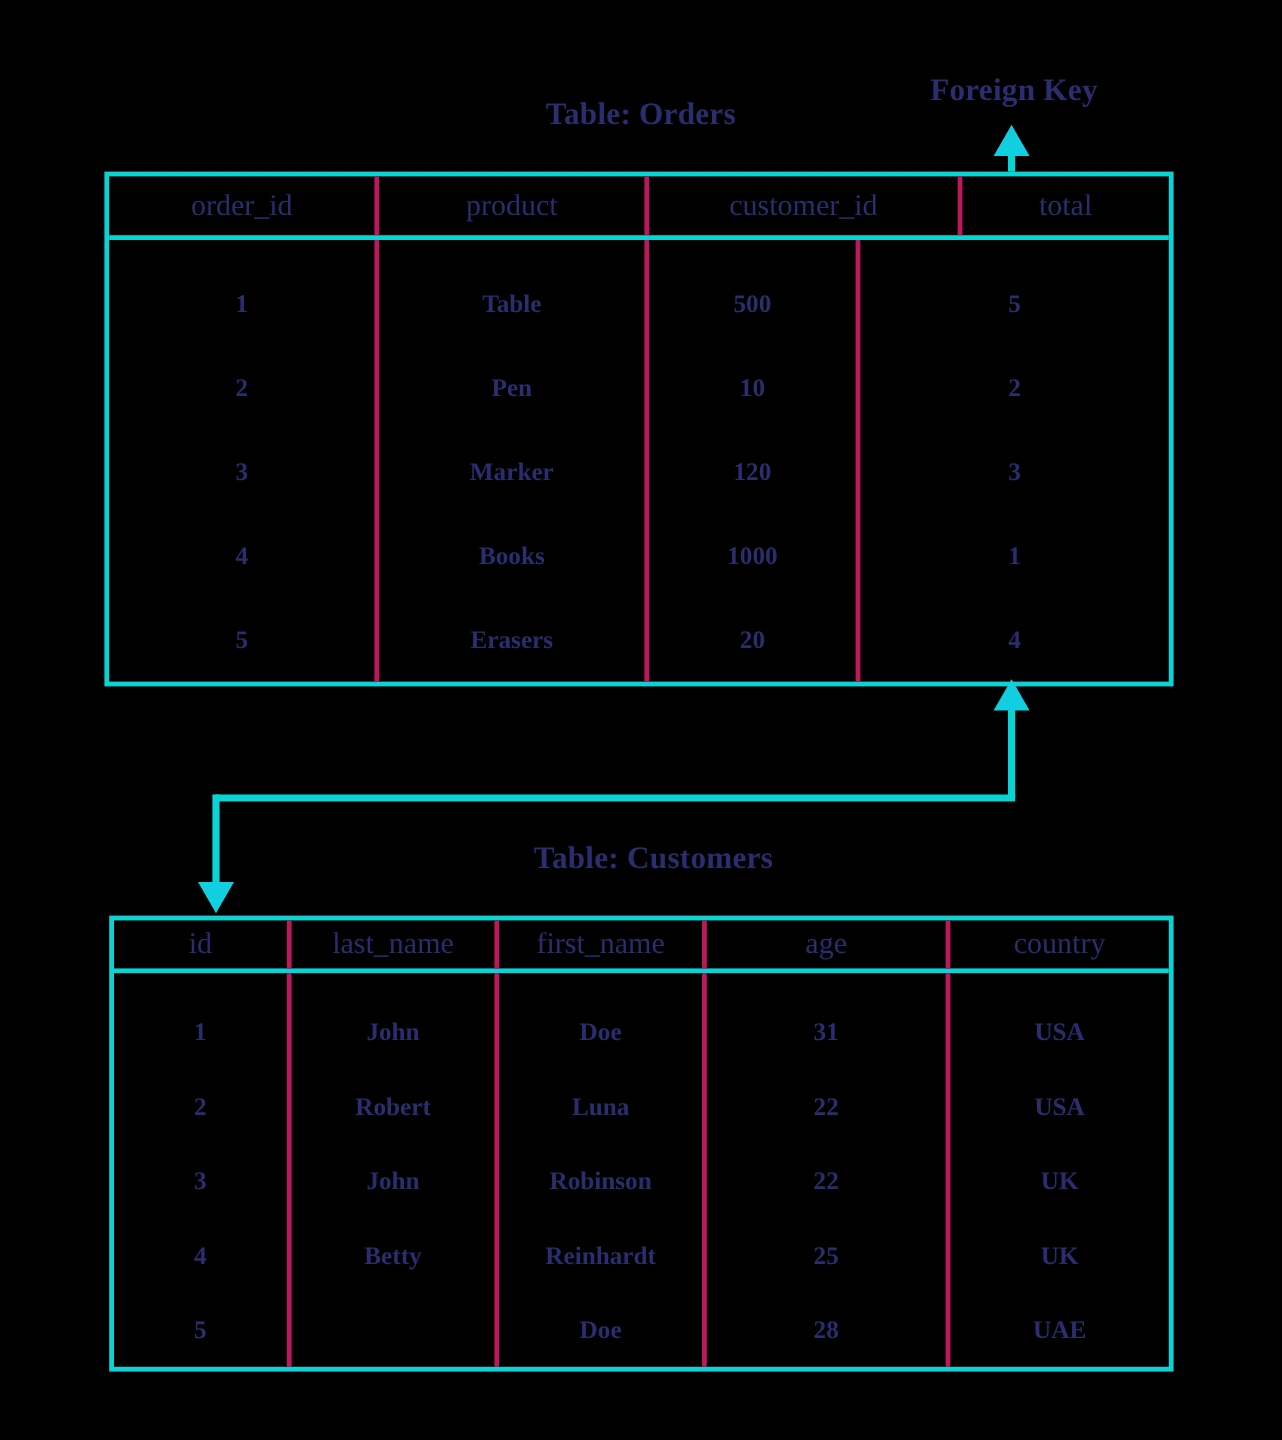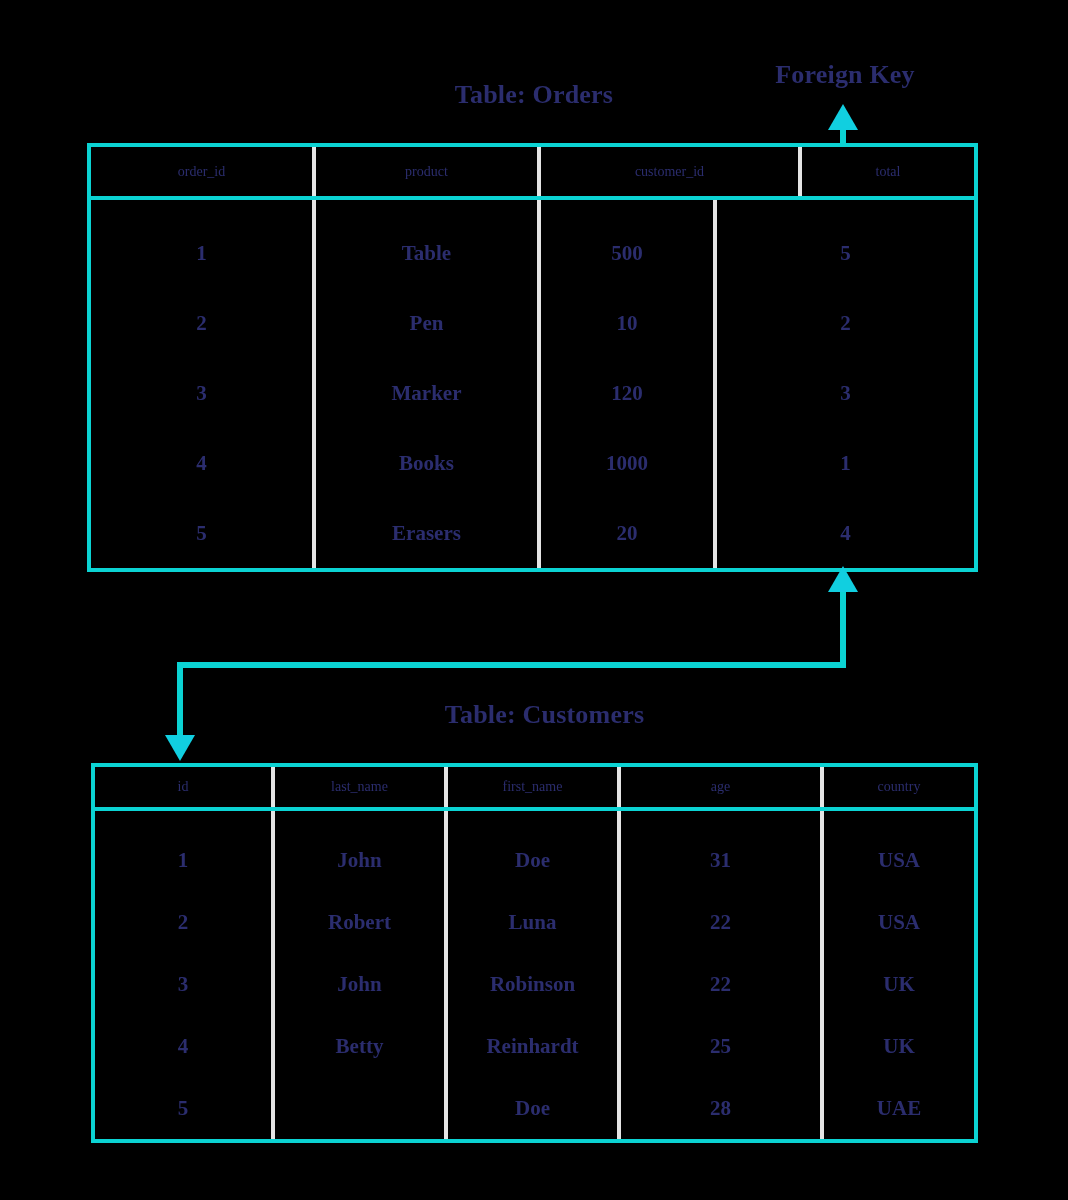--- a/index.html
+++ b/index.html
@@ -85,49 +85,49 @@
 
   .col {
     box-sizing: border-box;
     display: flex;
     flex-direction: column;
   }
   .header-row .col {
     align-items: center;
     justify-content: center;
     color: #2b2d6e;
-    font-size: 14px;
+    font-size: 25px;
     font-weight: 400;
     white-space: nowrap;
   }
   .body-grid .col {
     padding-top: 18px;
   }
   .col + .col {
-    border-left: 4px solid #e5e5e5;
+    border-left: 4px solid #be185d;
   }
 
   .cell {
     color: #2b2d6e;
     font-size: 21px;
     font-weight: 700;
     text-align: center;
     white-space: nowrap;
   }
   #orders-table .cell { height: 70px; line-height: 70px; }
   #customers-table .cell { height: 62px; line-height: 62px; }
 
   
   #orders-table .c0 { width: 221px; }
   #orders-table .c1 { width: 225px; }
   #orders-table .c2 { width: 176px; }
   #orders-table .c3 { flex: 1 1 auto; }
 
   
-  #customers-table .c0 { width: 176px; }
+  #customers-table .c0 { width: 144px; }
   #customers-table .c1 { width: 173px; }
   #customers-table .c2 { width: 173px; }
   #customers-table .c3 { width: 203px; }
   #customers-table .c4 { flex: 1 1 auto; }
 
   
   #connectors {
     position: absolute;
     left: 0; top: 0;
     width: 1068px;

